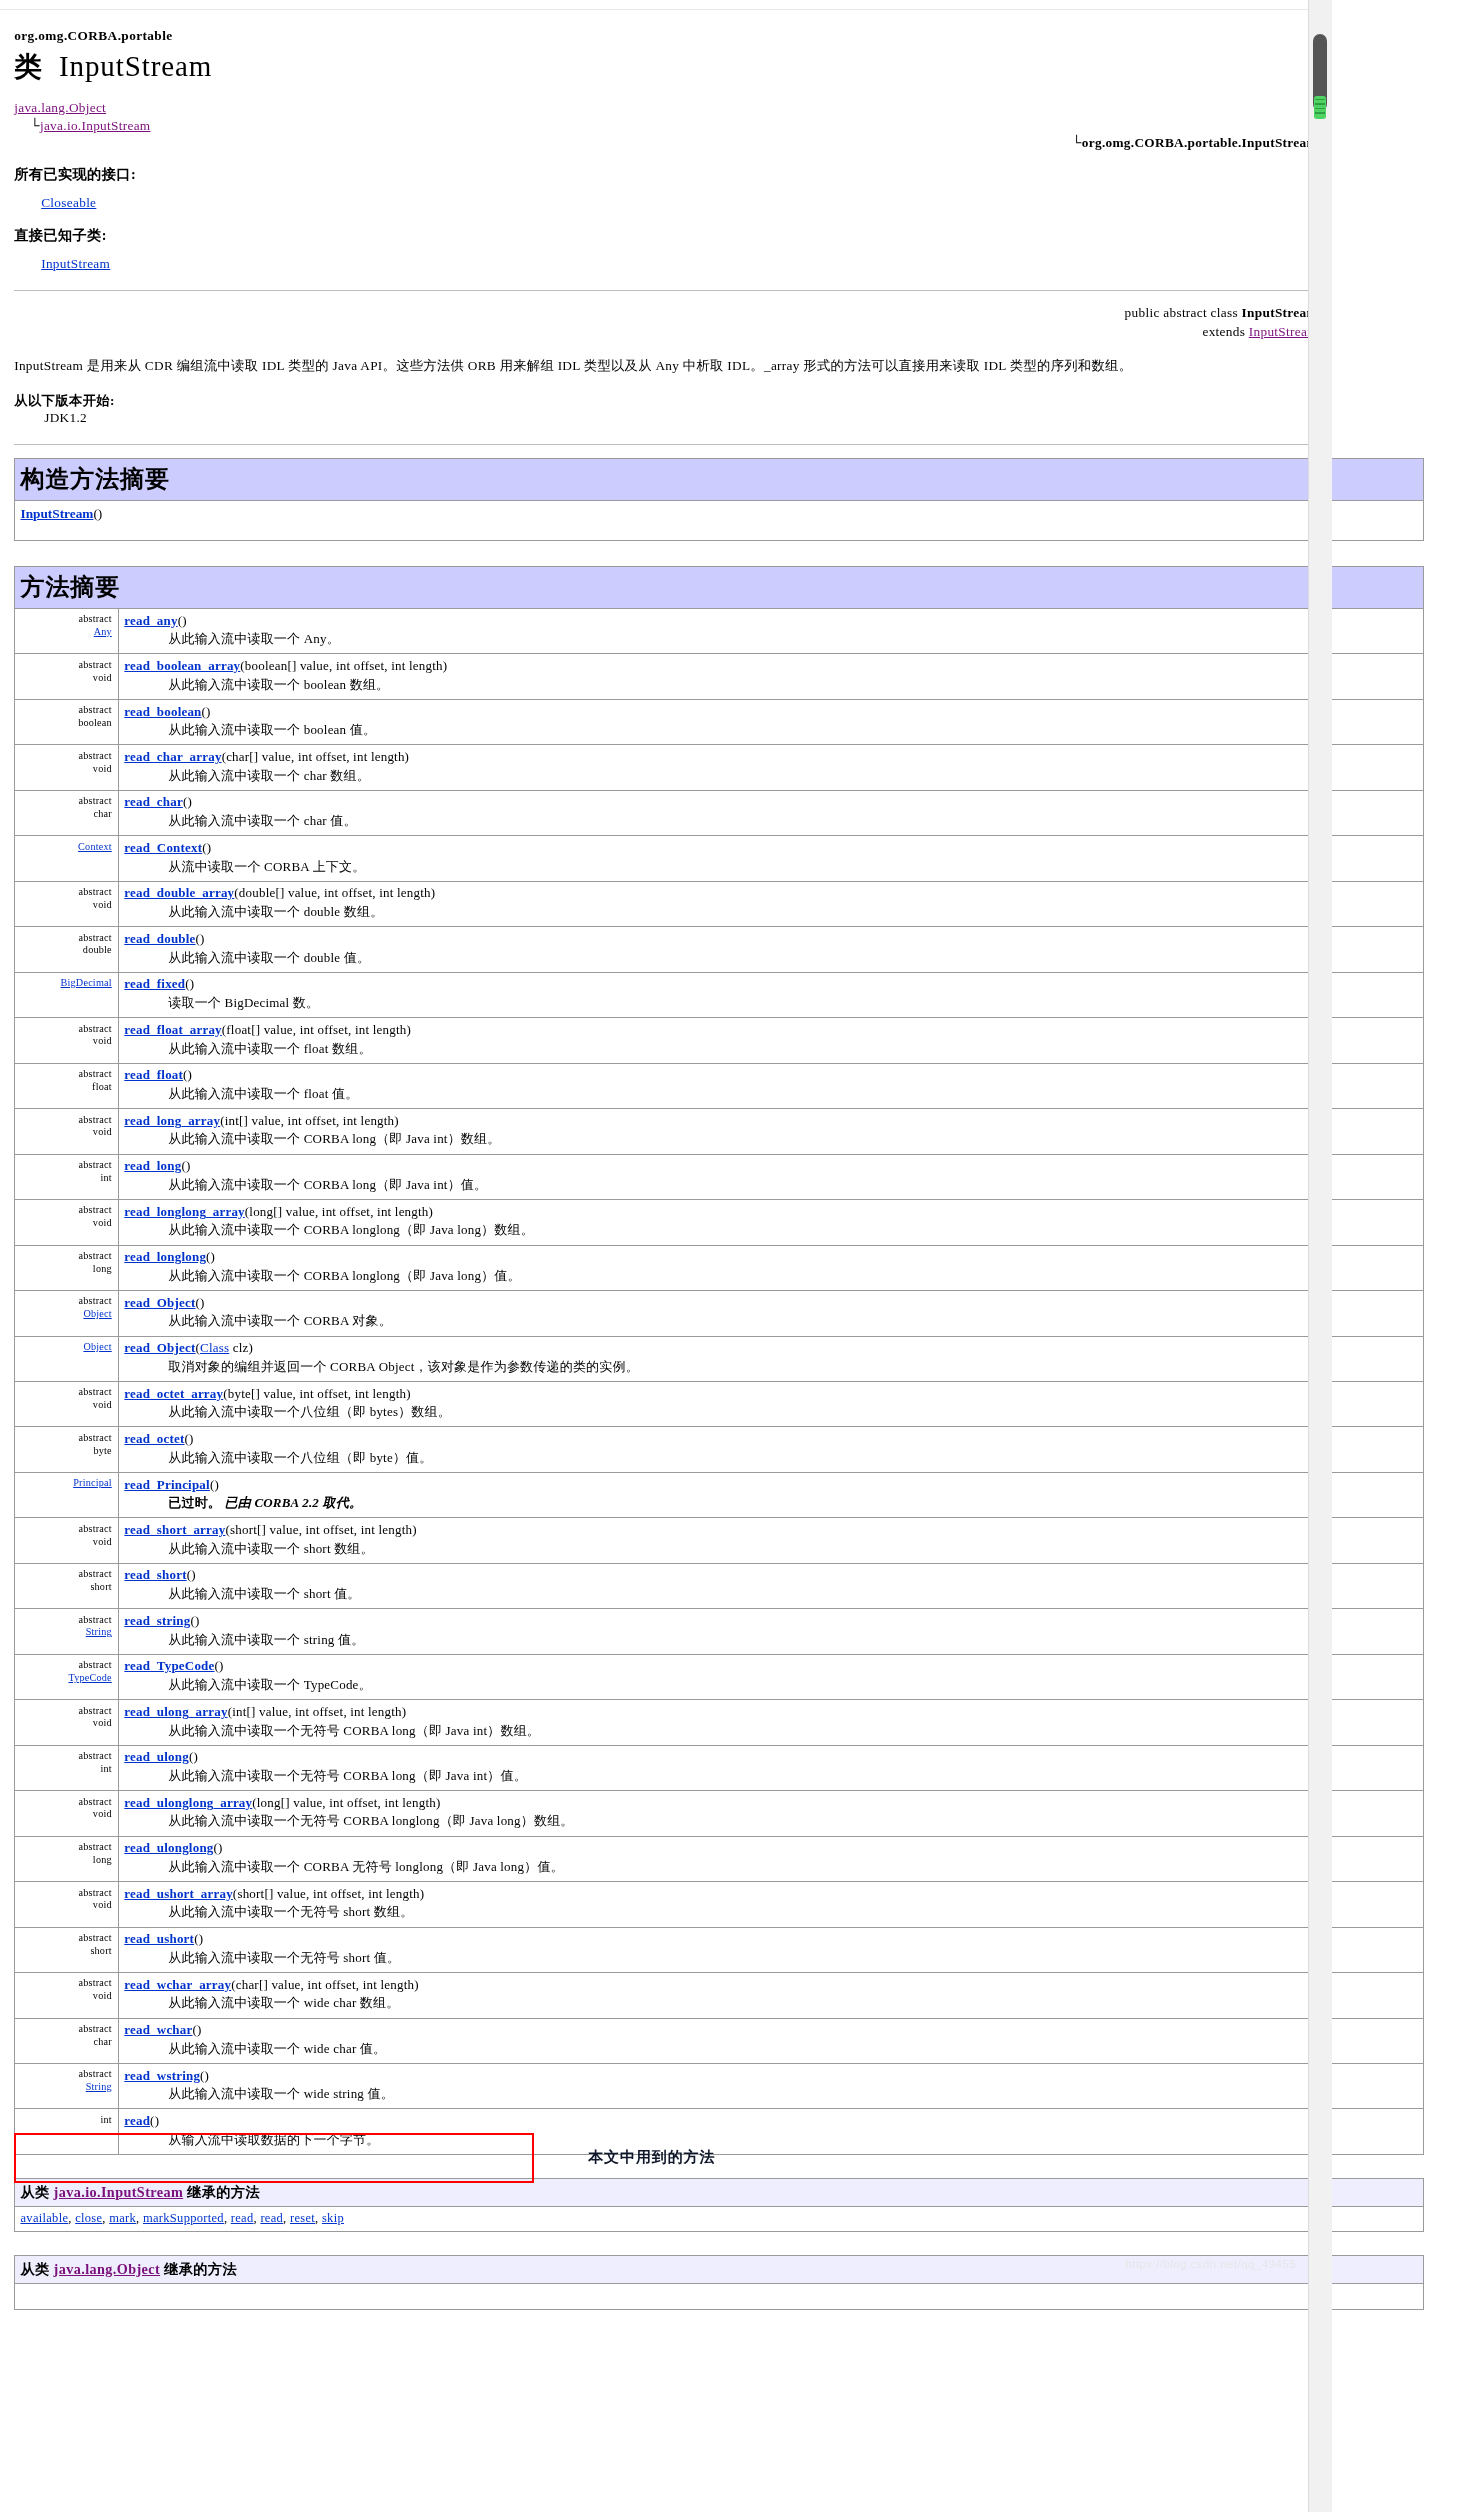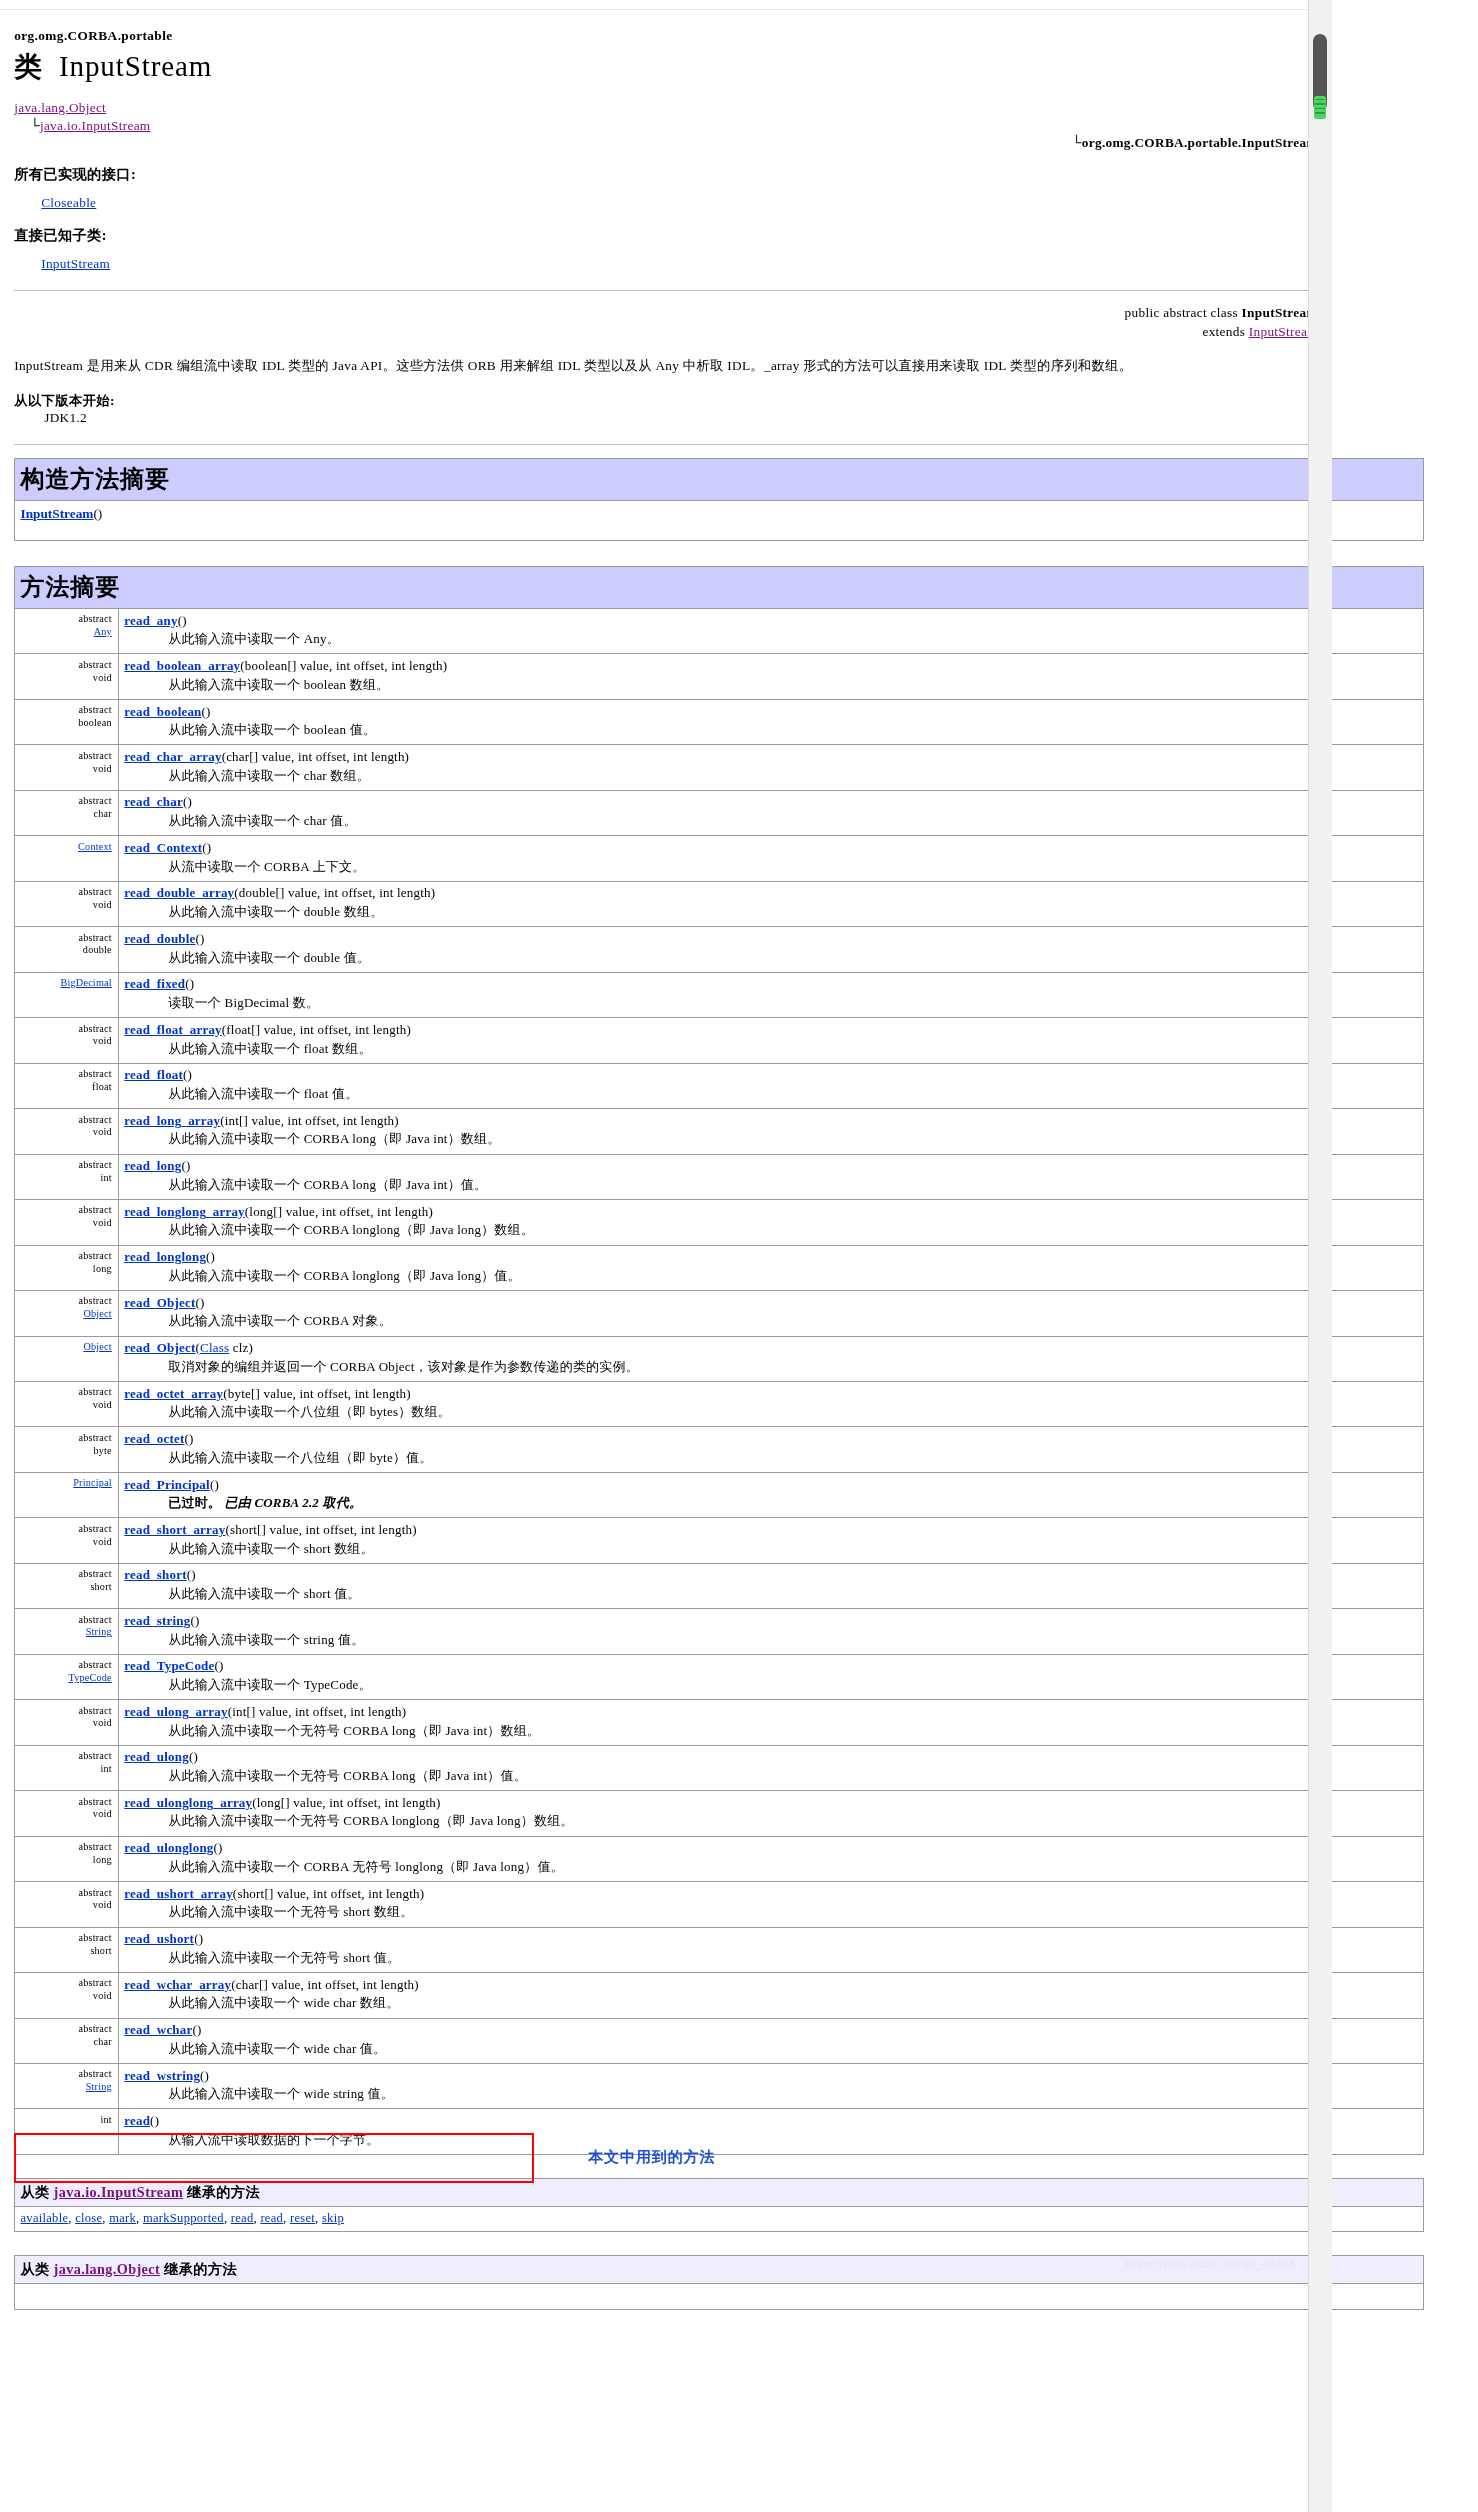--- a/index.html
+++ b/index.html
@@ -170,21 +170,21 @@
   
   .hlwrap{position:relative;}
   .redbox{
     position:absolute;
     border:2.7px solid #ff0000;
     pointer-events:none;
     box-sizing:border-box;
   }
   .redanno{
     position:absolute;
-    color:#1d4ed8;
+    color:#0f172a;
     font-weight:bold;
     font-size:15px;
     letter-spacing:0.9px;
     font-family:"Liberation Serif","DejaVu Serif",serif;
   }
 
   
   .scrollbar{
     position:absolute;
     top:0;right:0;

